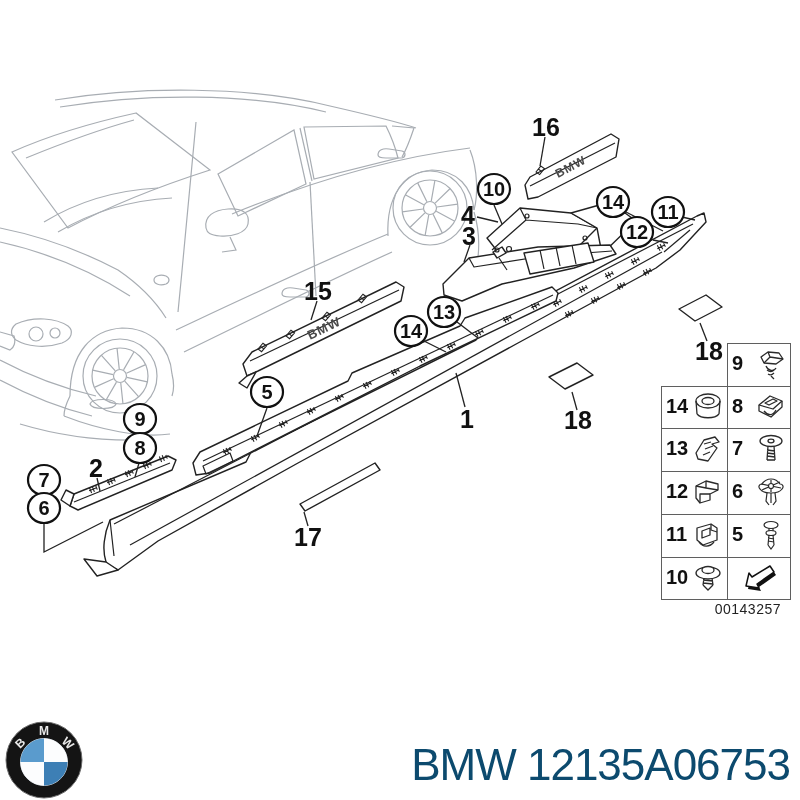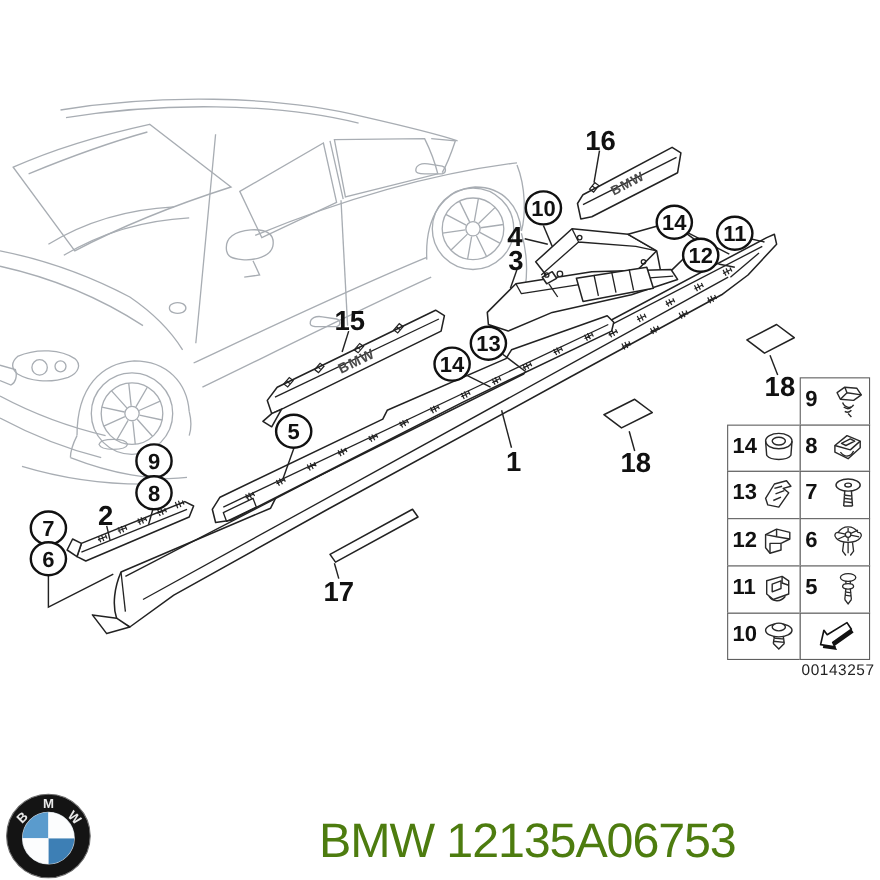--- a/index.html
+++ b/index.html
@@ -10,22 +10,22 @@
   .part{stroke:#222;stroke-width:1.4;fill:#fff;stroke-linejoin:round;}
   .pline{stroke:#222;stroke-width:1.2;fill:none;stroke-linejoin:round;}
   .leader{stroke:#222;stroke-width:1.3;fill:none;}
   .mark{stroke:#222;stroke-width:1.1;fill:none;}
   .strip-text{font-weight:bold;fill:#4a4a4a;letter-spacing:1px;}
   .callout-circle{fill:#fff;stroke:#111;stroke-width:2.2;}
   .callout-text{font-weight:bold;fill:#111;}
   .lcell{position:absolute;border:1px solid #5f5f5f;background:#fff;box-sizing:border-box;}
   .lnum{position:absolute;left:4px;top:8px;font-weight:bold;font-size:20px;color:#111;}
   .licon{position:absolute;right:1px;top:3px;}
-  #catalog-number{position:absolute;left:668px;top:601px;width:127px;text-align:right;font-size:14px;color:#222;letter-spacing:.5px;}
-  #footer-text{position:absolute;left:290px;top:740px;width:500px;text-align:left;font-size:44px;color:#4d7c0f;letter-spacing:-1px;white-space:nowrap;}
+  #catalog-number{position:absolute;left:654px;top:601px;width:127px;text-align:right;font-size:14px;color:#222;letter-spacing:.5px;}
+  #footer-text{position:absolute;left:290px;top:740px;width:500px;text-align:right;font-size:44px;color:#0c4a6e;letter-spacing:-1px;white-space:nowrap;}
   #bmw-logo{position:absolute;left:5px;top:721px;}
 </style>
 </head>
 <body>
 
 <div id="stage">
 
 <svg id="diagram-svg" width="800" height="800" viewBox="0 0 800 800">
   <defs>
     <path id="spokes" d="M7,0 L28,0 M5.7,4.1 L22.7,16.5 M2.2,6.7 L8.7,26.6 M-2.2,6.7 L-8.7,26.6 M-5.7,4.1 L-22.7,16.5 M-7,0 L-28,0 M-5.7,-4.1 L-22.7,-16.5 M-2.2,-6.7 L-8.7,-26.6 M2.2,-6.7 L8.7,-26.6 M5.7,-4.1 L22.7,-16.5"></path>

